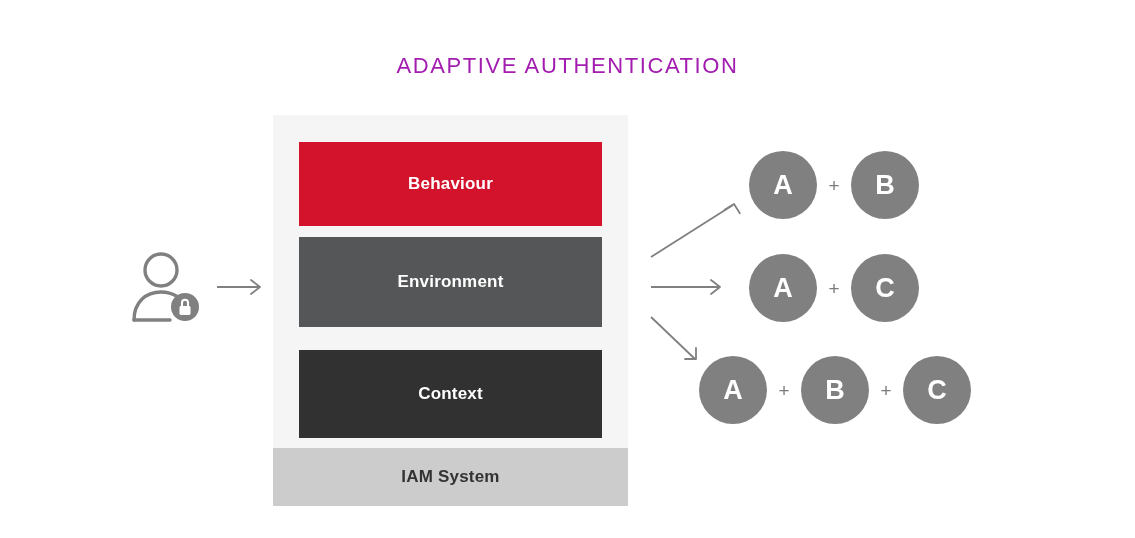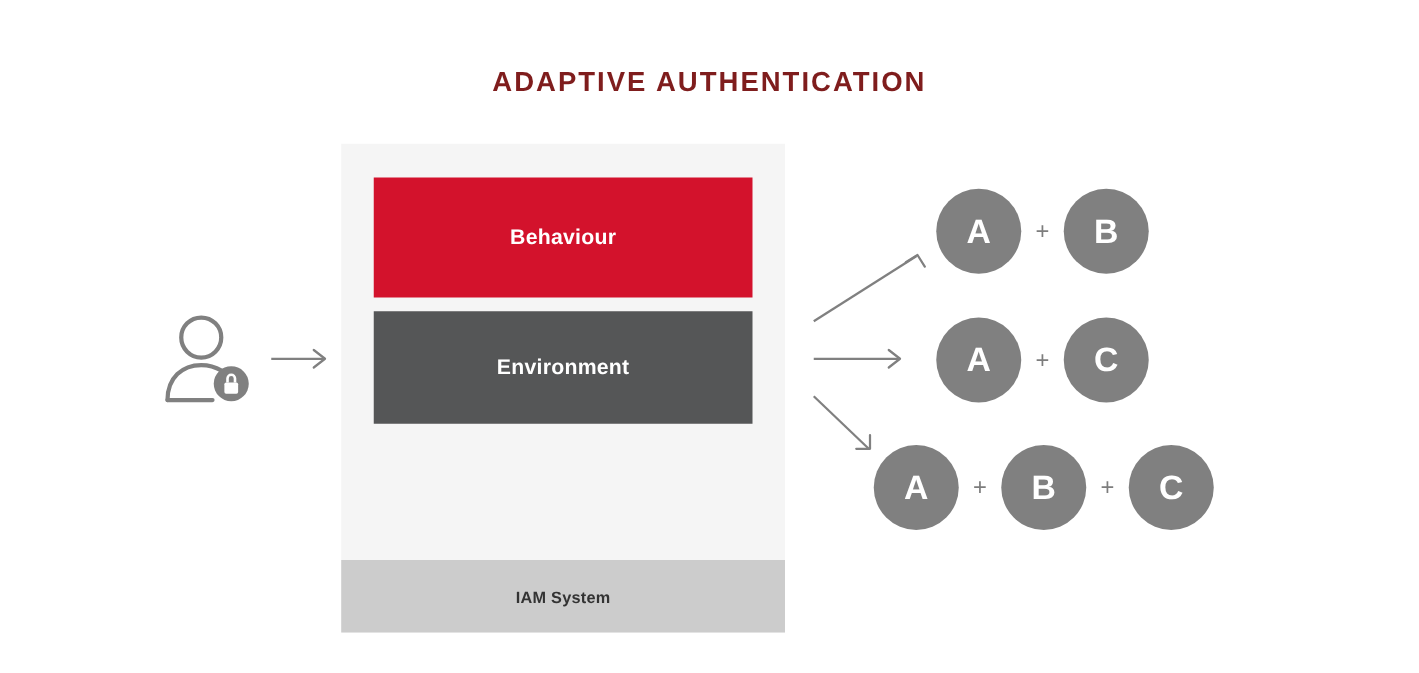--- a/index.html
+++ b/index.html
@@ -22,23 +22,23 @@
   }
 
   
   .title {
     position: absolute;
     left: 0;
     top: 53px;
     width: 1135px;
     text-align: center;
     font-size: 22px;
-    font-weight: bold;
+    font-weight: normal;
     letter-spacing: 1.6px;
-    color: #7f1d1d;
+    color: #a21caf;
     white-space: nowrap;
   }
 
   
   .actor {
     position: absolute;
     left: 130px;
     top: 252px;
     width: 80px;
     height: 72px;
@@ -69,34 +69,34 @@
   .layer {
     width: 303px;
     display: flex;
     align-items: center;
     justify-content: center;
     color: #ffffff;
     font-size: 17px;
     font-weight: bold;
     letter-spacing: 0.2px;
   }
-  .layer-behaviour { height: 96px; margin-bottom: 11px; }
+  .layer-behaviour { height: 84px; margin-bottom: 11px; }
   .layer-environment { height: 90px; margin-bottom: 23px; }
   .layer-context { height: 88px; }
 
   .iam-band {
     position: absolute;
     left: 0;
     bottom: 0;
     width: 355px;
     height: 58px;
     display: flex;
     align-items: center;
     justify-content: center;
-    font-size: 13px;
+    font-size: 17px;
     font-weight: bold;
     color: #333333;
     letter-spacing: 0.2px;
   }
 
   
   .branch-arrows {
     position: absolute;
     left: 645px;
     top: 195px;
@@ -171,20 +171,23 @@
     <div class="layers">
 
       <div class="layer layer-behaviour" style="background:#D3122C">
         <span>Behaviour</span>
       </div>
 
       <div class="layer layer-environment" style="background:#555657">
         <span>Environment</span>
       </div>
 
+      <div class="layer layer-context" style="background:#313131">
+        <span>Context</span>
+      </div>
 
     </div>
 
     <div class="iam-band" style="background:#CCCCCC">
       <span>IAM System</span>
     </div>
   </div>
 
   <div class="branch-arrows">
     <svg width="105" height="175" viewBox="0 0 105 175" aria-hidden="true">

